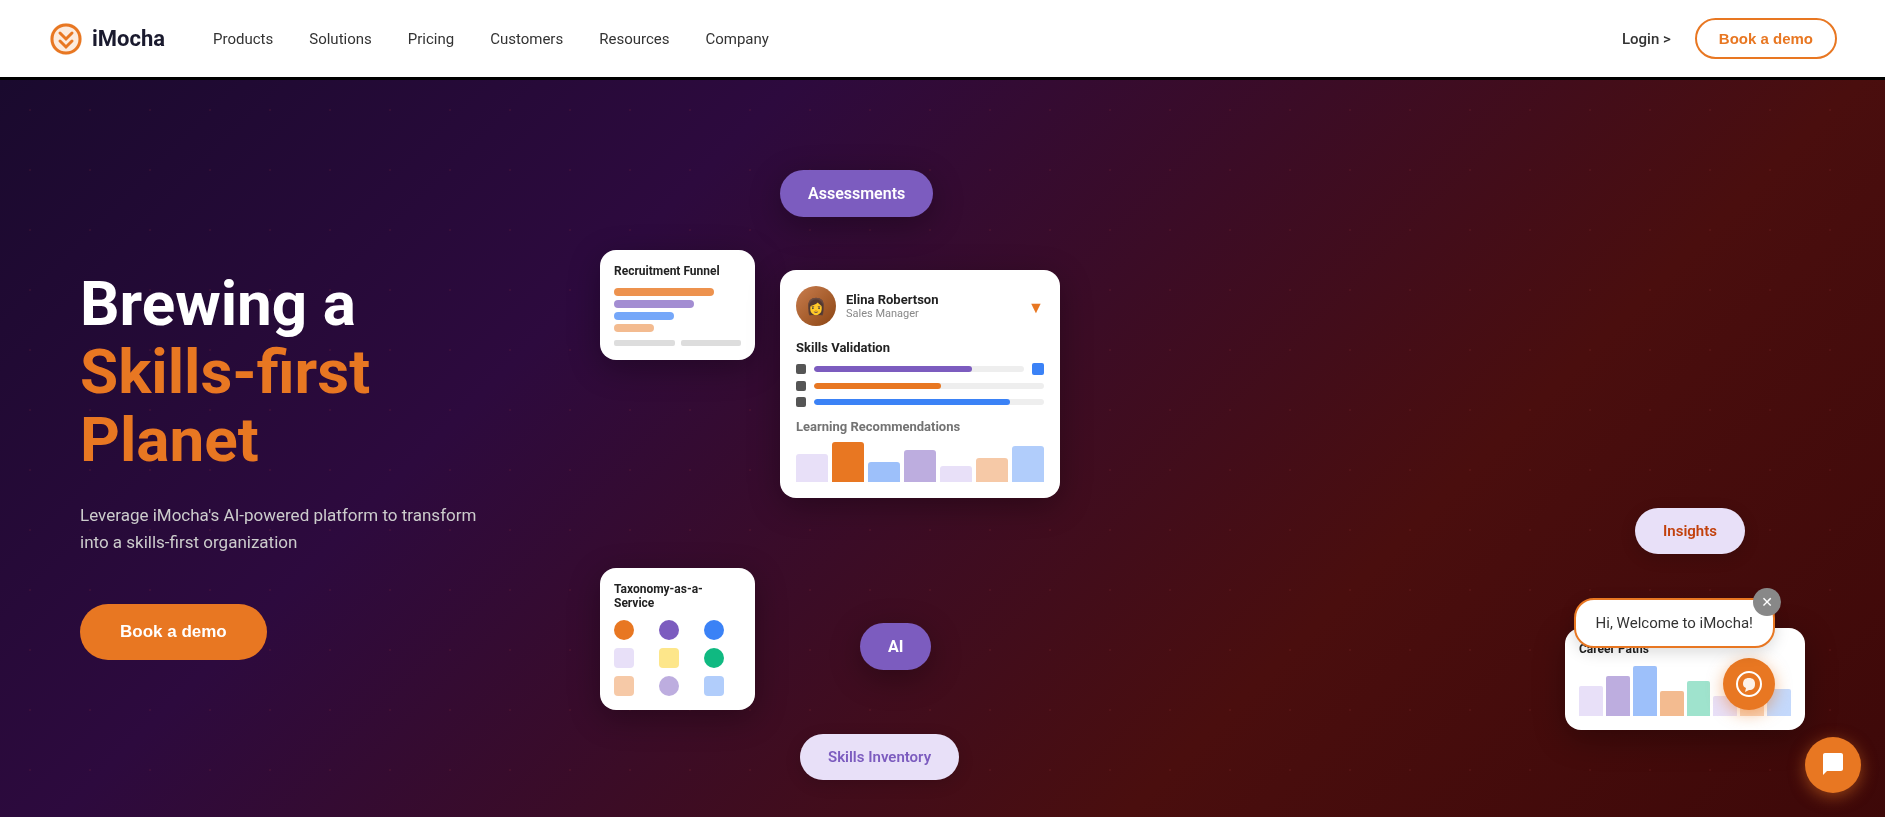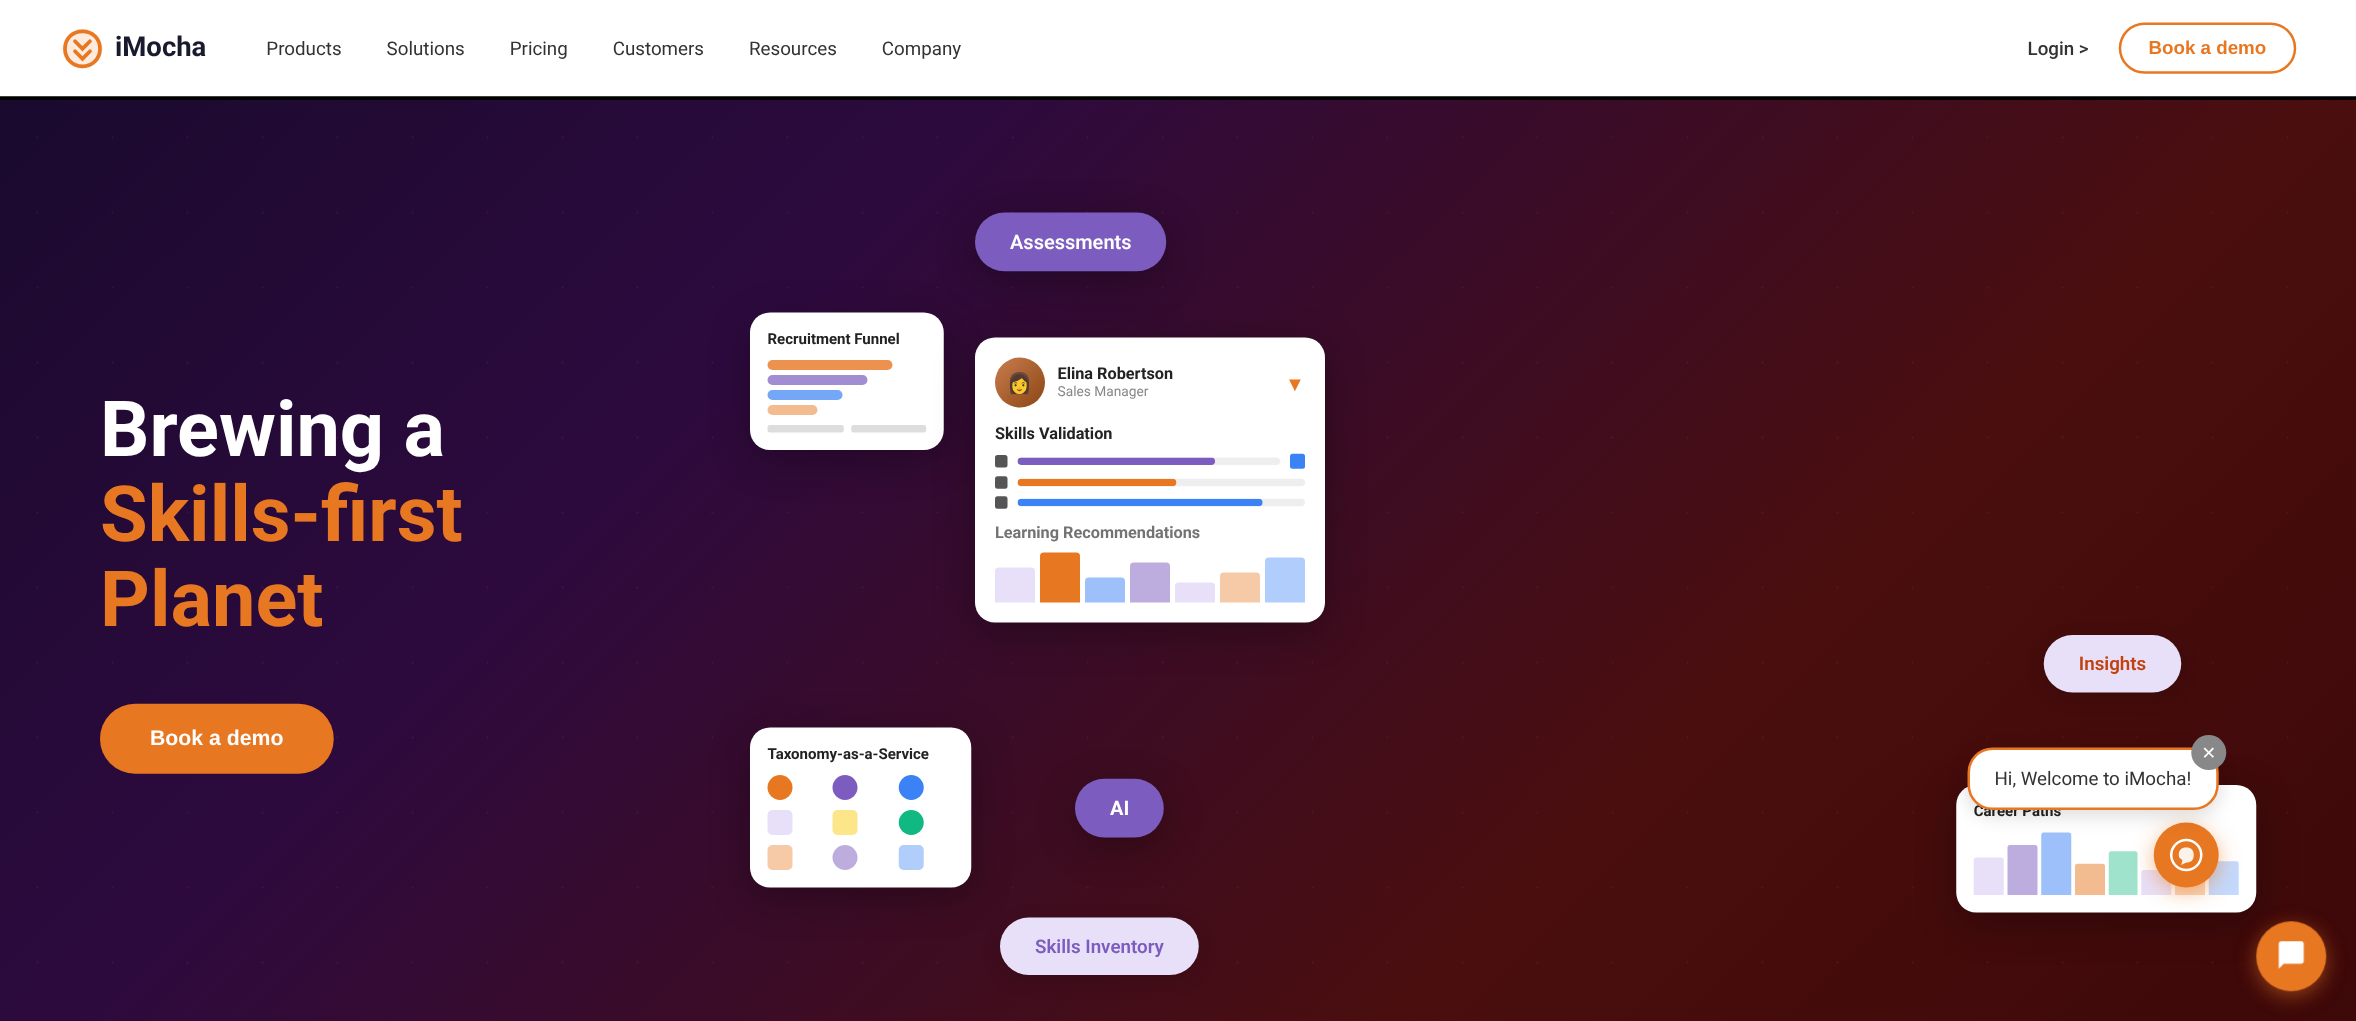--- a/index.html
+++ b/index.html
@@ -303,21 +303,21 @@
     }
     .career-bar {
       flex: 1;
       border-radius: 2px 2px 0 0;
     }
 
     
     .card-taxonomy {
       bottom: 80px;
       left: 40px;
-      width: 177px;
+      width: 155px;
       padding: 14px;
     }
     .taxonomy-grid {
       display: grid;
       grid-template-columns: repeat(3, 1fr);
       gap: 8px;
       margin-top: 10px;
     }
     .taxonomy-dot {
       width: 20px;
@@ -421,20 +421,21 @@
     <a class="login-link">Login &gt;</a>
     <button class="book-demo-nav">Book a demo</button>
   </div>
 </nav>
 
 <section class="hero">
 
   <div class="hero-left">
     <h1 class="hero-title-line1">Brewing a</h1>
     <h1 class="hero-title-line2">Skills-first Planet</h1>
+    <p class="hero-subtitle">Leverage iMocha's AI-powered platform to transform into a skills-first organization</p>
     <button class="book-demo-hero">Book a demo</button>
   </div>
 
   <div class="hero-right">
 
     <div class="float-card card-recruitment">
       <div class="card-title-sm">Recruitment Funnel</div>
       <div class="funnel-bars">
         <div class="funnel-row">
           <div class="funnel-bar" style="width:100px; background:#e87722; opacity:0.8;"></div>

